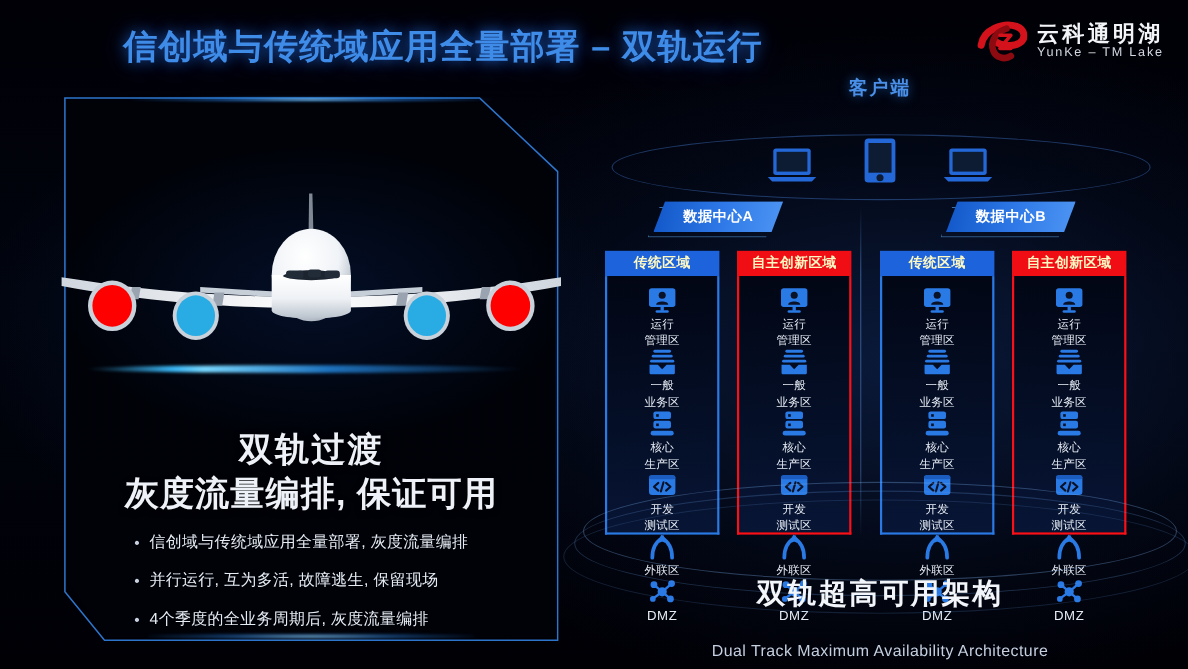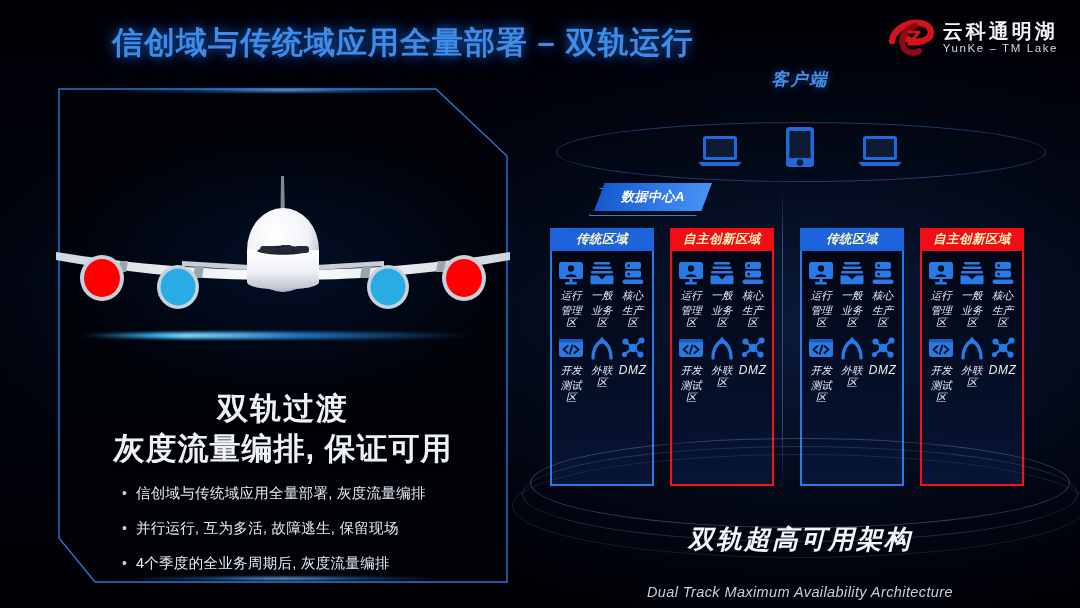--- a/index.html
+++ b/index.html
@@ -76,21 +76,21 @@
     position:absolute; left:0; top:340px; width:100%; text-align:center;
     font-size:31px; font-weight:bold; color:#eef2f8; letter-spacing:1px;
     text-shadow:0 2px 6px rgba(0,0,0,.9);
   }
   #bullets{ position:absolute; left:64px; top:395px; width:380px; }
   .bullet{ display:flex; align-items:flex-start; gap:9px; margin-bottom:15px; }
   .bullet-dot{ color:#c8d2e0; font-size:14px; line-height:20px; }
   .bullet-text{ font-size:14.5px; color:#e6ecf4; line-height:20px; letter-spacing:.3px; }
 
   
-  #diagram{ position:absolute; left:520px; top:60px; width:560px; height:548px;font-style:italic; }
+  #diagram{ position:absolute; left:520px; top:60px; width:560px; height:548px; }
 
   #client-label{
     position:absolute; left:0; top:8px; width:100%; text-align:center;
     font-size:17px; font-weight:bold; color:#4a90e8; letter-spacing:2px;
     text-shadow:0 0 10px rgba(40,120,220,.6);
   }
   #client-ellipse{
     position:absolute; left:36px; top:62px; width:490px; height:60px;
     border:1px solid rgba(60,110,190,.48); border-radius:50%;
   }
@@ -118,21 +118,21 @@
   
   .zcol{ position:absolute; top:168px; width:104px; height:258px; }
   .zcol .zhead{
     height:23px; display:flex; align-items:center; justify-content:center;
     font-size:12.5px; font-weight:bold; color:#fef9c3; letter-spacing:.4px;
   }
   .zcol .zbody{
     height:235px; border-width:2px; border-style:solid; border-top:none;
     background:linear-gradient(180deg, rgba(2,6,20,.97) 0%, rgba(4,14,38,.93) 55%, rgba(8,22,56,.9) 100%);
     padding:9px 4px 0 4px;
-    display:grid; grid-template-columns:1fr 1fr 1fr; grid-template-rows:1fr 1fr 1fr;
+    display:grid; grid-template-columns:1fr; grid-template-rows:1fr 1fr 1fr;
   }
   .zcol.trad .zhead{ background:#1d63db; }
   .zcol.trad .zbody{ border-color:#2a7ae6; }
   .zcol.inno .zhead{ background:#f10d14; }
   .zcol.inno .zbody{ border-color:#fb1018; }
 
   .cell{ display:flex; flex-direction:column; align-items:center; justify-content:flex-start; gap:3px; }
   .cell .ic{ height:26px; display:flex; align-items:center; justify-content:center; }
   .cell .cl{ font-size:10.5px; color:#e8eef6; line-height:12px; text-align:center; letter-spacing:.2px; }
   .cell .cl.en{ font-size:12px; letter-spacing:.6px; }
@@ -296,20 +296,26 @@
         </svg>
       </span>
     </div>
 
     <div class="dc-banner" id="dc-a">
       <div class="outline"></div>
       <div class="shape">
         <span class="lbl">数据中心A</span>
       </div>
     </div>
+    <div class="dc-banner" id="dc-b">
+      <div class="outline"></div>
+      <div class="shape">
+        <span class="lbl">数据中心B</span>
+      </div>
+    </div>
 
     <div id="dc-divider"></div>
 
     <div class="zcol trad" style="left:30px">
       <div class="zhead">传统区域</div>
       <div class="zbody">
         <div class="cell">
           <span class="ic">
               <svg width="26" height="24" viewBox="0 0 26 24">
                 <rect x="1" y="1" width="24" height="17" rx="2.5" fill="#2a7ae6"></rect>

